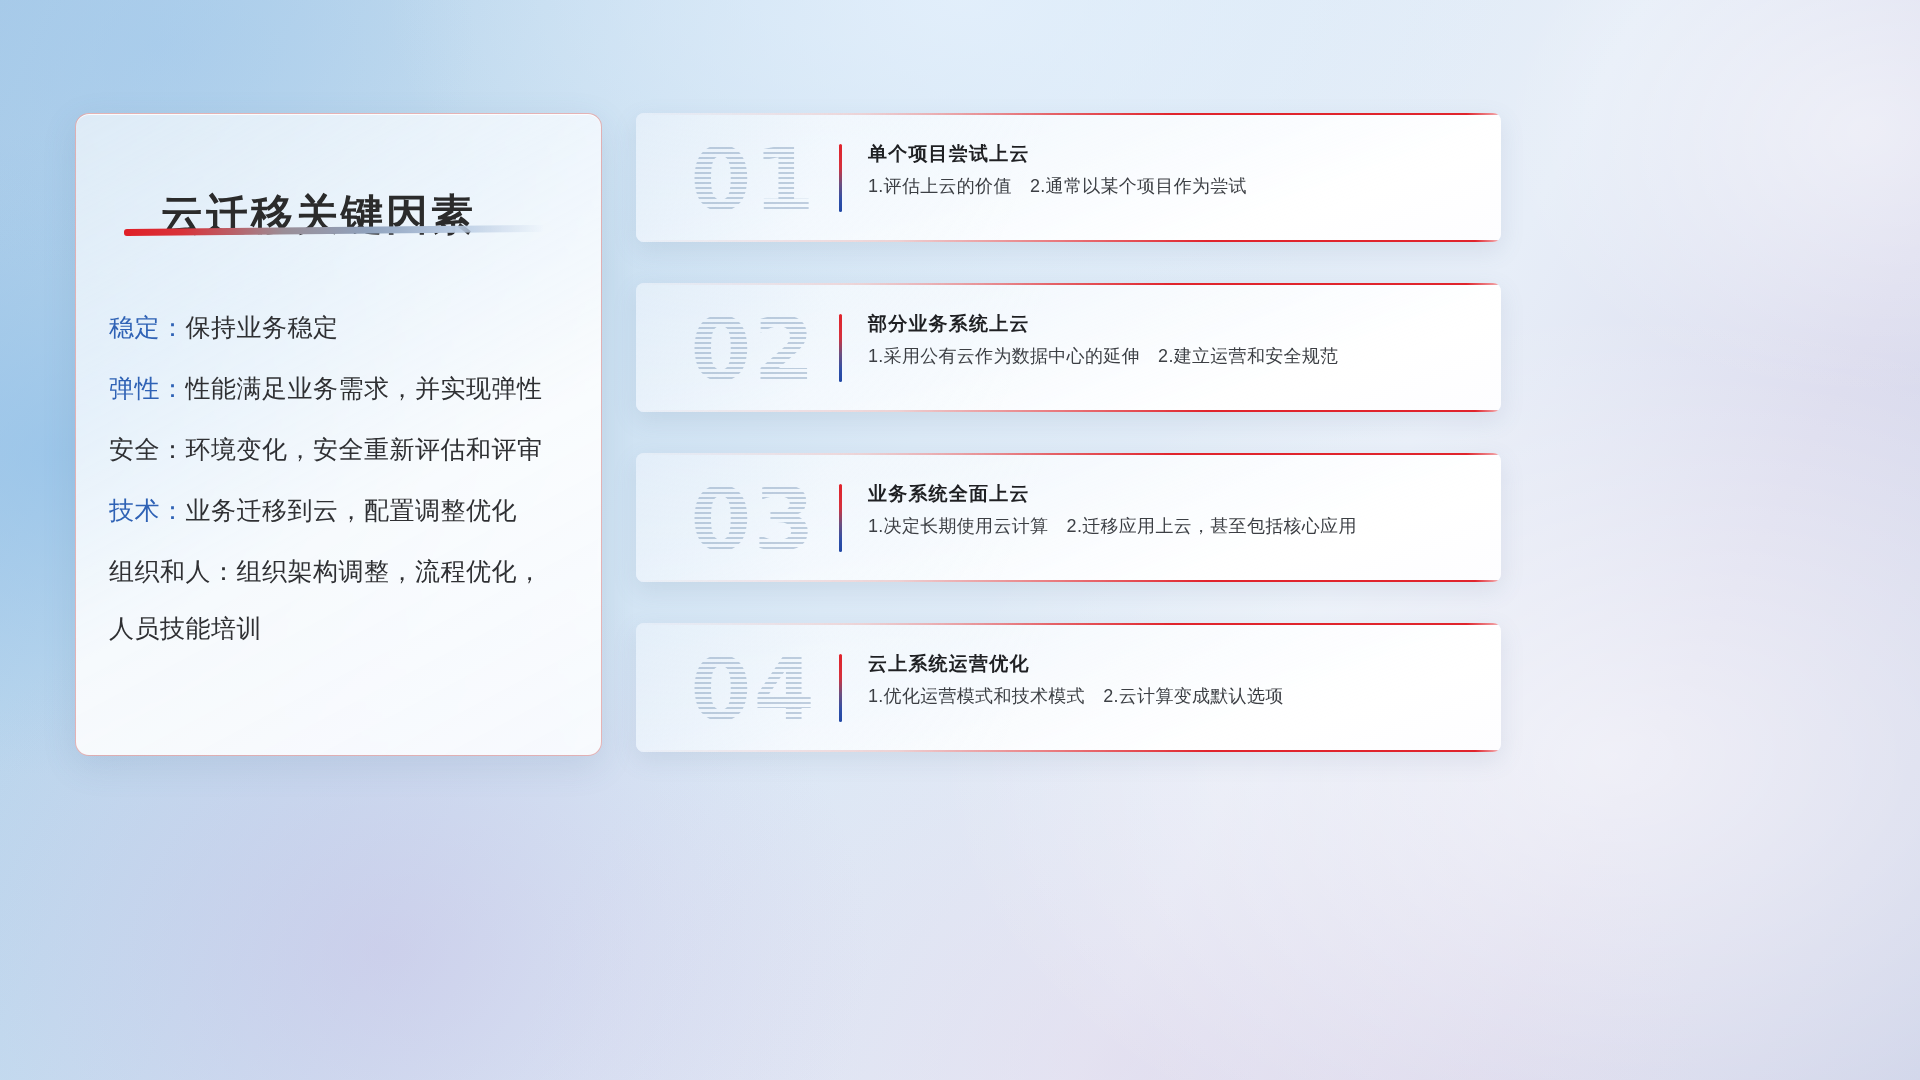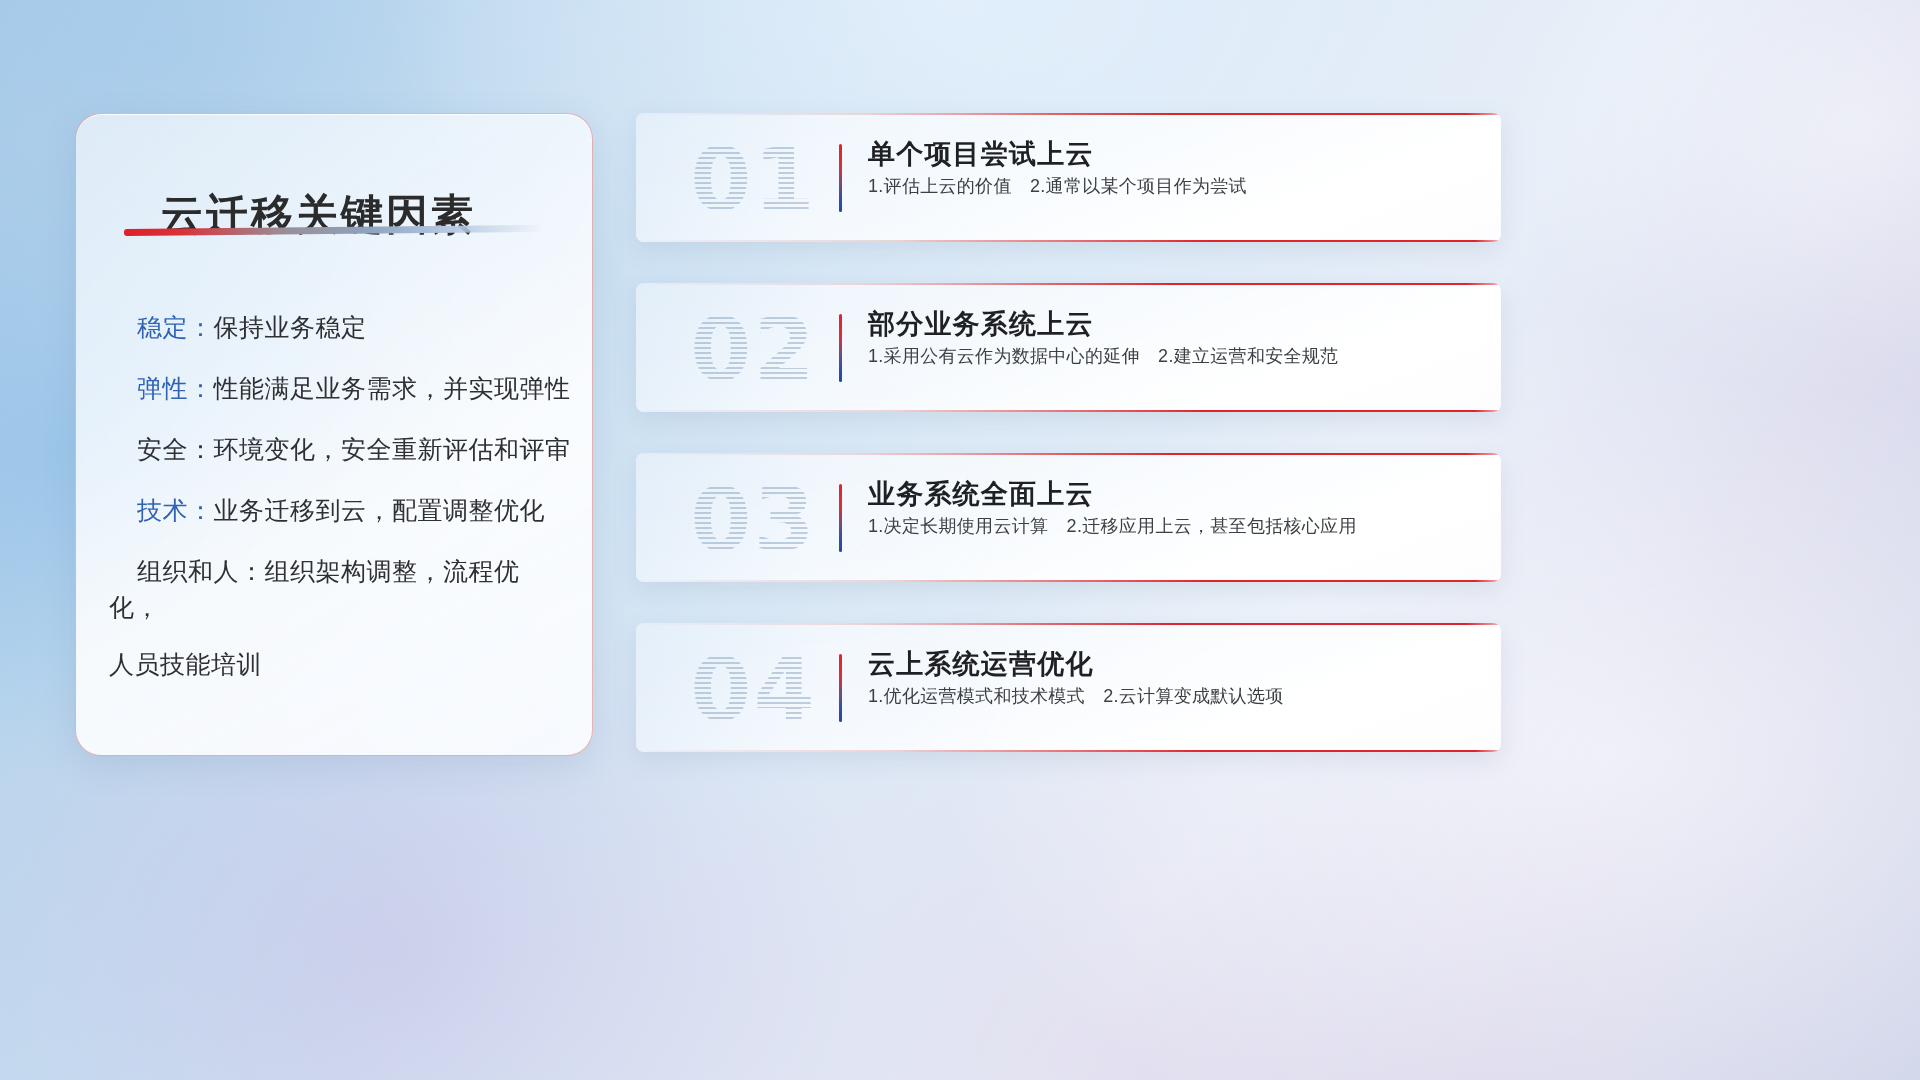--- a/index.html
+++ b/index.html
@@ -20,46 +20,47 @@
   }
   #bg::after{content:"";position:absolute;inset:0;
     background:
       radial-gradient(520px 380px at 97% 12%, rgba(255,255,255,.45) 0%, rgba(255,255,255,0) 70%),
       radial-gradient(460px 360px at 8% 4%, rgba(160,200,236,.45) 0%, rgba(160,200,236,0) 70%);
   }
 
   
   #left-panel{
     position:absolute;left:75px;top:113px;width:516px;height:641px;
-    border-radius:26px;
+    border-radius:14px;
     background:linear-gradient(152deg, rgba(255,255,255,.60) 0%, rgba(247,251,255,.78) 30%, rgba(255,255,255,.88) 60%, rgba(250,252,255,.92) 100%);
     border:1px solid rgba(214,120,120,.55);
     box-shadow:0 10px 34px rgba(80,110,150,.14), inset 0 1px 0 rgba(255,255,255,.85);
     backdrop-filter:blur(2px);
+    padding-left:9px;
   }
   #left-panel-inner{position:absolute;inset:0;padding:0;}
   #panel-title{
     position:absolute;left:85px;top:45px;
     font-size:42px;font-weight:bold;color:#2b2b2b;letter-spacing:3px;
     font-family:"Liberation Sans","DejaVu Sans",sans-serif;
     white-space:nowrap;
   }
   #panel-title-underline{
     position:absolute;left:48px;top:113px;width:420px;height:7px;
     background:linear-gradient(90deg,#e01f27 0%,#d8333a 14%,#9a8e97 38%,#8fa2bd 58%,#b9cbe2 78%,rgba(220,232,245,0) 100%);
     border-radius:3px;
     transform:skewY(-0.55deg);
   }
   #panel-list{position:absolute;left:33px;top:195px;right:24px;}
   .panel-item{
     margin-bottom:25px;
     font-size:25px;line-height:36px;color:#2f3033;
     letter-spacing:.5px;white-space:nowrap;
   }
-  .panel-item .lbl{font-weight:400;margin-left:28px;}
+  .panel-item .lbl{font-weight:400;}
   .panel-item .lbl.accent{color:#2f62b5;}
   .panel-item .lbl.plain{color:#2f3033;}
   .panel-item .txt{color:#2f3033;}
   .panel-item.wrap{white-space:normal;}
   .panel-item .line2{display:block;margin-top:21px;}
 
   
   #cards{position:absolute;left:636px;top:113px;width:865px;}
   .card{
     position:relative;height:129px;margin-bottom:41px;border-radius:8px;
@@ -84,21 +85,21 @@
     -webkit-text-fill-color:transparent;
     font-family:"DejaVu Sans","Liberation Sans",sans-serif;
     user-select:none;
   }
   .card-bar{
     position:absolute;left:203px;top:31px;width:3px;height:68px;border-radius:2px;
     background:linear-gradient(180deg,#e0242c 0%,#d6303c 34%,#6f4f7e 58%,#2f4fa8 82%,#2148a5 100%);
   }
   .card-body{position:absolute;left:232px;top:22px;right:24px;}
   .card-title{
-    font-size:27px;font-weight:bold;color:#1f2023;letter-spacing:1.2px;
+    font-size:19px;font-weight:bold;color:#1f2023;letter-spacing:1.2px;
     line-height:38px;white-space:nowrap;
   }
   .card-desc{
     font-size:18px;color:#3c3f44;letter-spacing:.3px;
     line-height:26px;white-space:nowrap;
   }
 </style>
 </head>
 <body>
 

